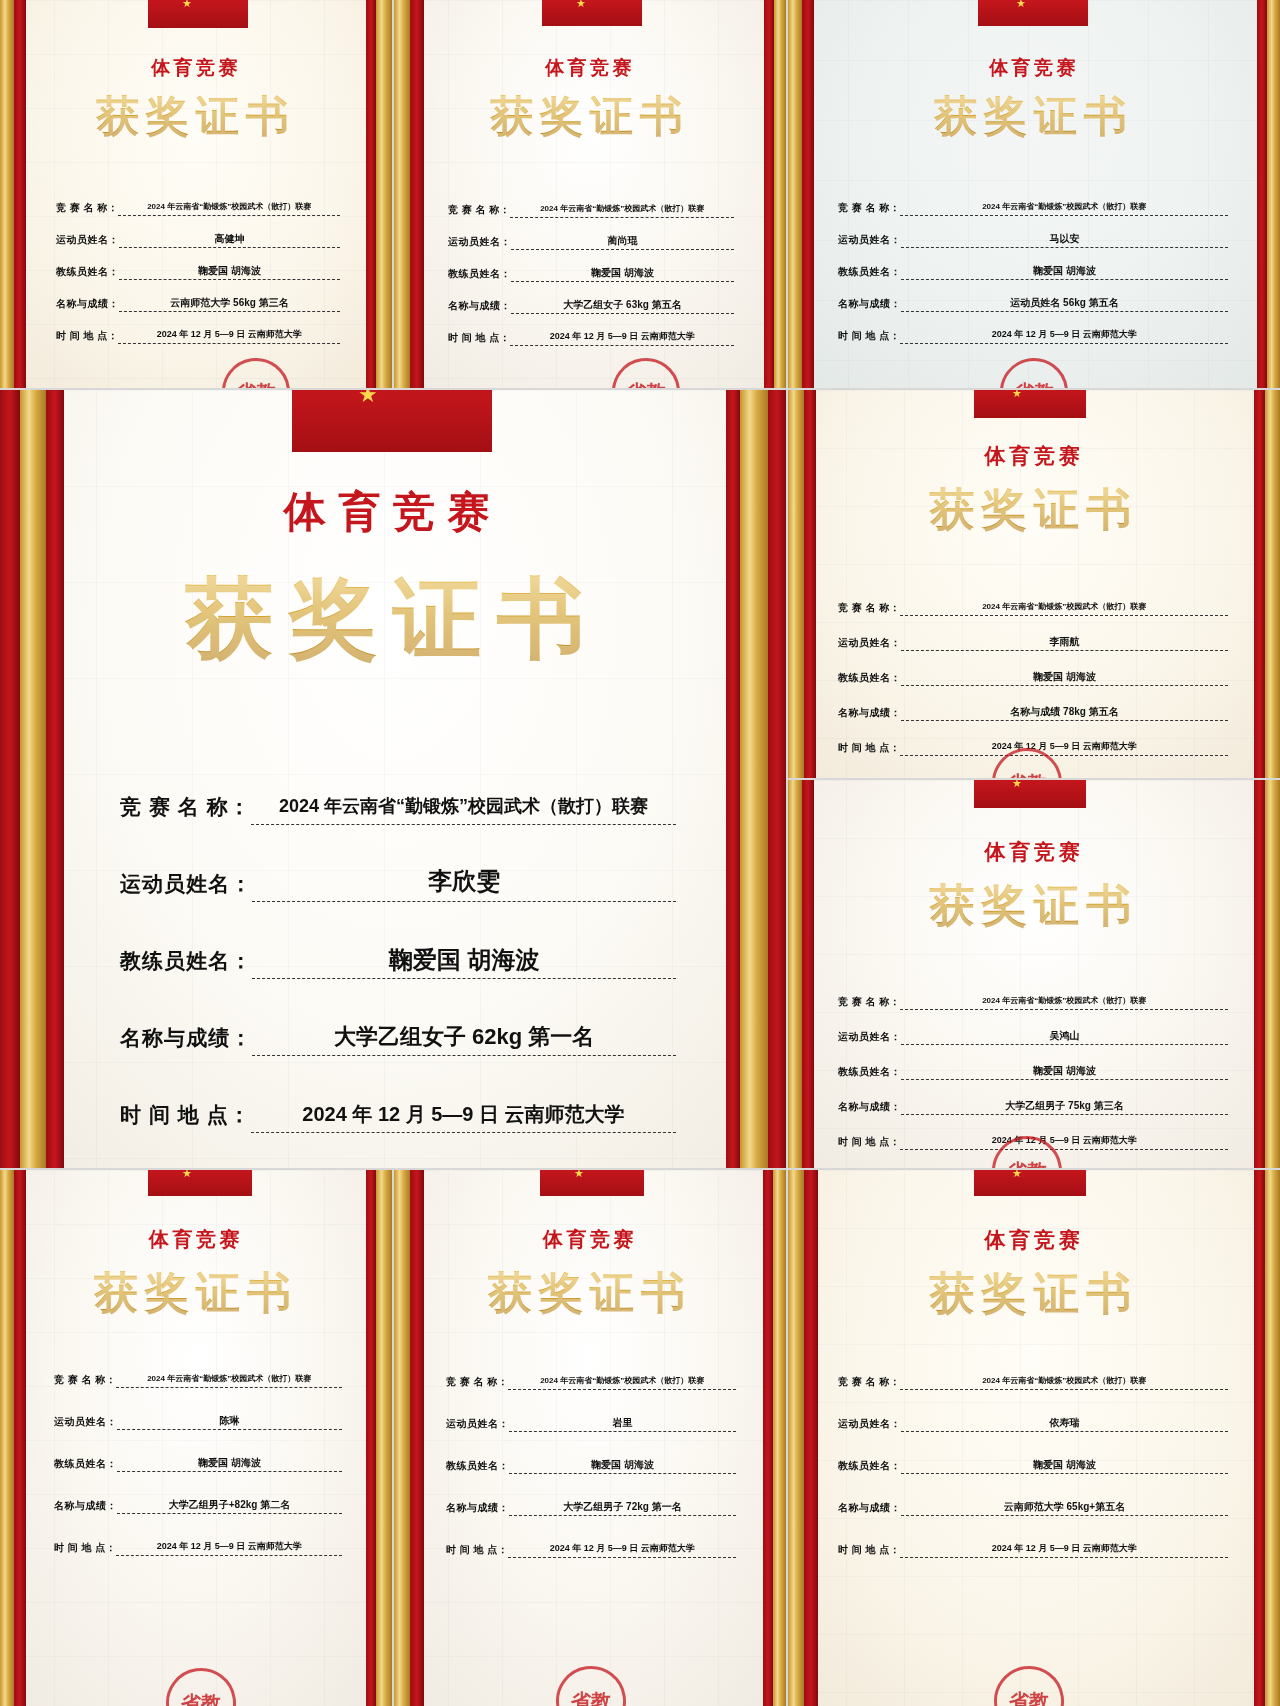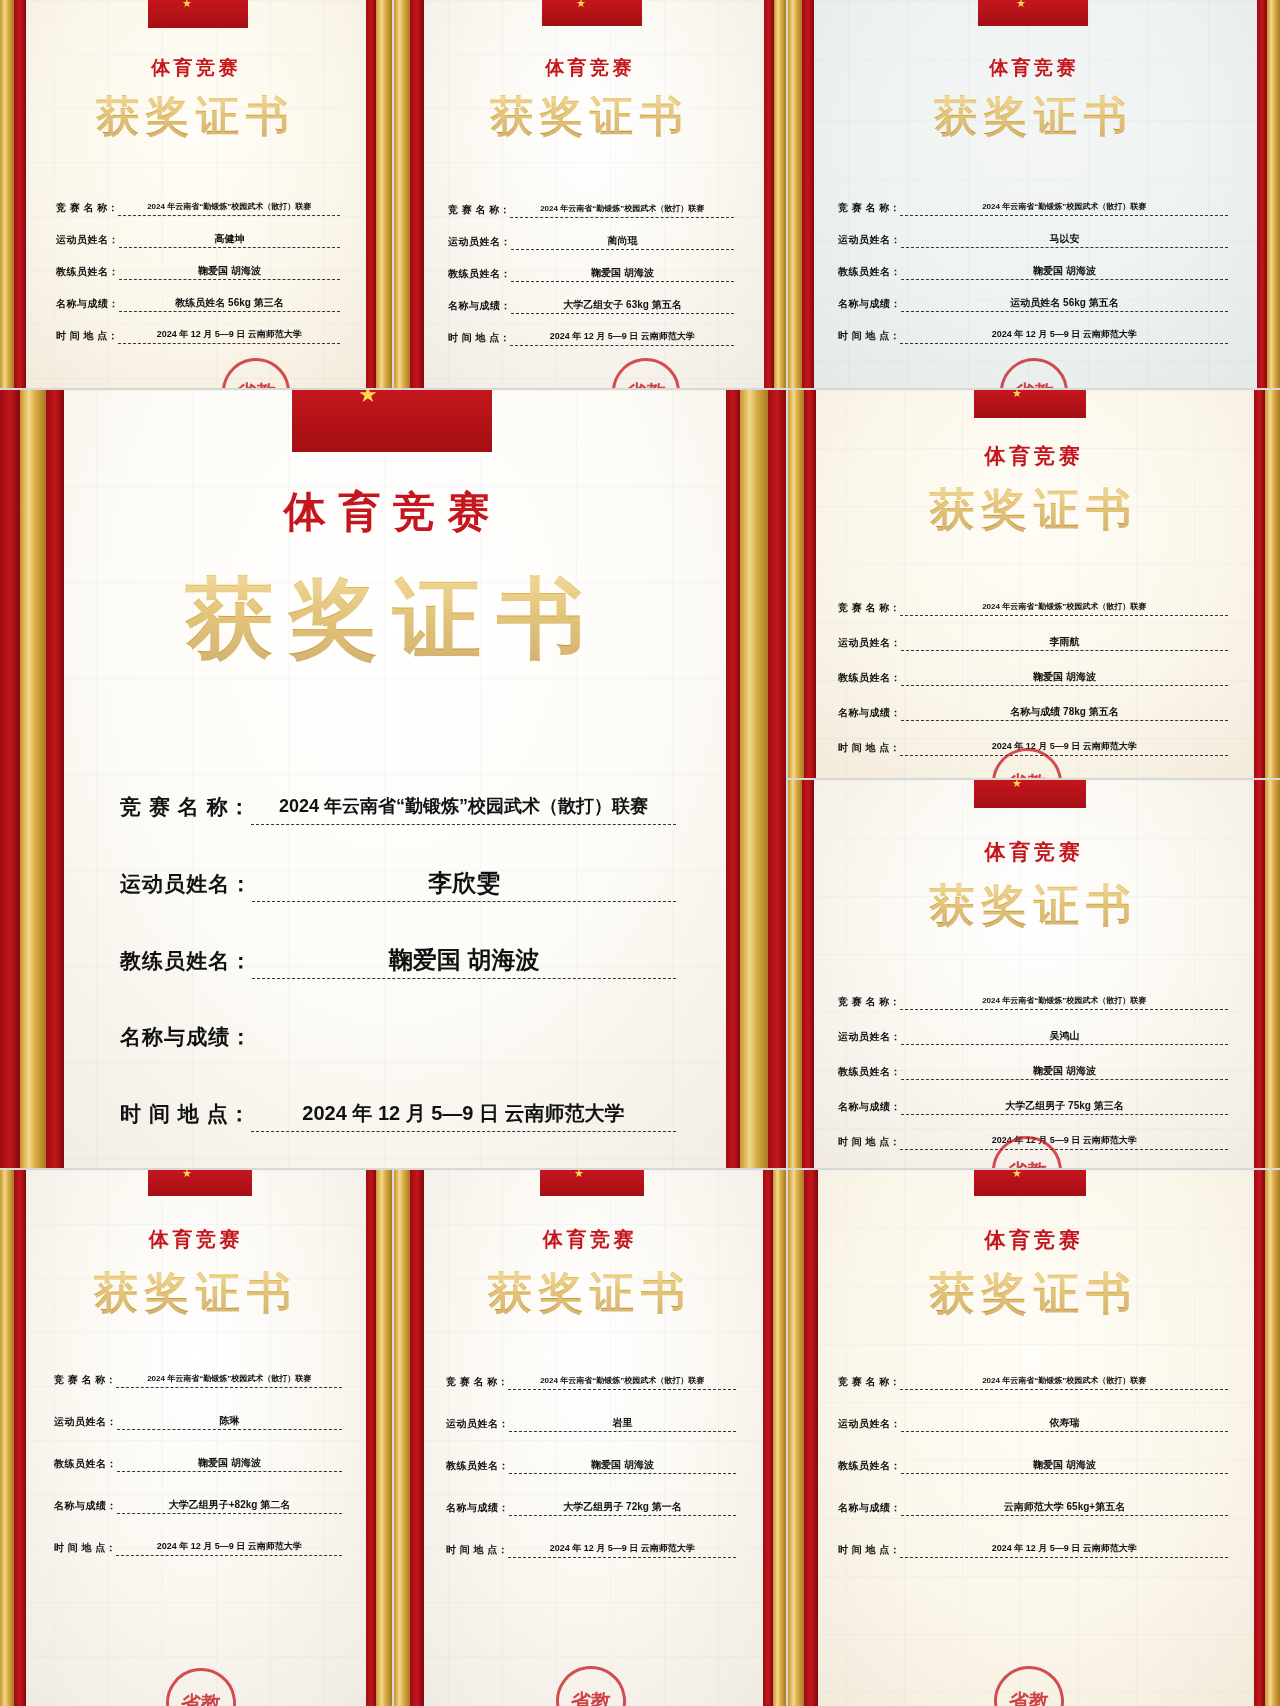--- a/index.html
+++ b/index.html
@@ -86,21 +86,21 @@
       <div class="frow" style="margin-bottom:14px;">
         <div class="flabel">运动员姓名：</div>
         <div class="fval">高健坤</div>
       </div>
       <div class="frow" style="margin-bottom:14px;">
         <div class="flabel">教练员姓名：</div>
         <div class="fval">鞠爱国  胡海波</div>
       </div>
       <div class="frow" style="margin-bottom:14px;">
         <div class="flabel">名称与成绩：</div>
-        <div class="fval">教练员姓名 56kg 第三名</div>
+        <div class="fval">云南师范大学 56kg 第三名</div>
       </div>
       <div class="frow">
         <div class="flabel">时 间 地 点：</div>
         <div class="fval" style="font-size:9px;">2024 年 12 月 5—9 日    云南师范大学</div>
       </div>
     </div>
     <div class="seal" style="left:222px;top:358px;width:62px;height:62px;font-size:20px;">
         <span>省教</span>
       </div>
   </div>
@@ -215,28 +215,29 @@
     <div class="title-sm" style="top:94px;font-size:42px;letter-spacing:.3em;">体育竞赛</div>
     <div class="title-lg" style="top:170px;font-size:88px;letter-spacing:.18em;">获奖证书</div>
 
     <div class="fields" style="left:120px;top:398px;width:556px;font-size:21px;line-height:36px;">
       <div class="frow" style="margin-bottom:40px;">
         <div class="flabel">竞 赛 名 称：</div>
         <div class="fval" style="font-size:18px;">2024 年云南省“勤锻炼”校园武术（散打）联赛</div>
       </div>
       <div class="frow" style="margin-bottom:40px;">
         <div class="flabel">运动员姓名：</div>
-        <div class="fval" style="font-size:24px;">李欣雯</div>
+        <div class="fval" style="font-size:24px;font-family:Liberation Mono, monospace;">李欣雯</div>
       </div>
       <div class="frow" style="margin-bottom:40px;">
         <div class="flabel">教练员姓名：</div>
         <div class="fval" style="font-size:24px;">鞠爱国  胡海波</div>
       </div>
       <div class="frow" style="margin-bottom:40px;">
         <div class="flabel">名称与成绩：</div>
+        <div class="fval" style="font-size:22px;">大学乙组女子 62kg 第一名</div>
       </div>
       <div class="frow">
         <div class="flabel">时 间 地 点：</div>
         <div class="fval" style="font-size:20px;">2024 年 12 月 5—9 日    云南师范大学</div>
       </div>
     </div>
 
   </div>
 
   <div class="cert tint-warm" style="left:788px;top:390px;width:492px;height:388px;">

